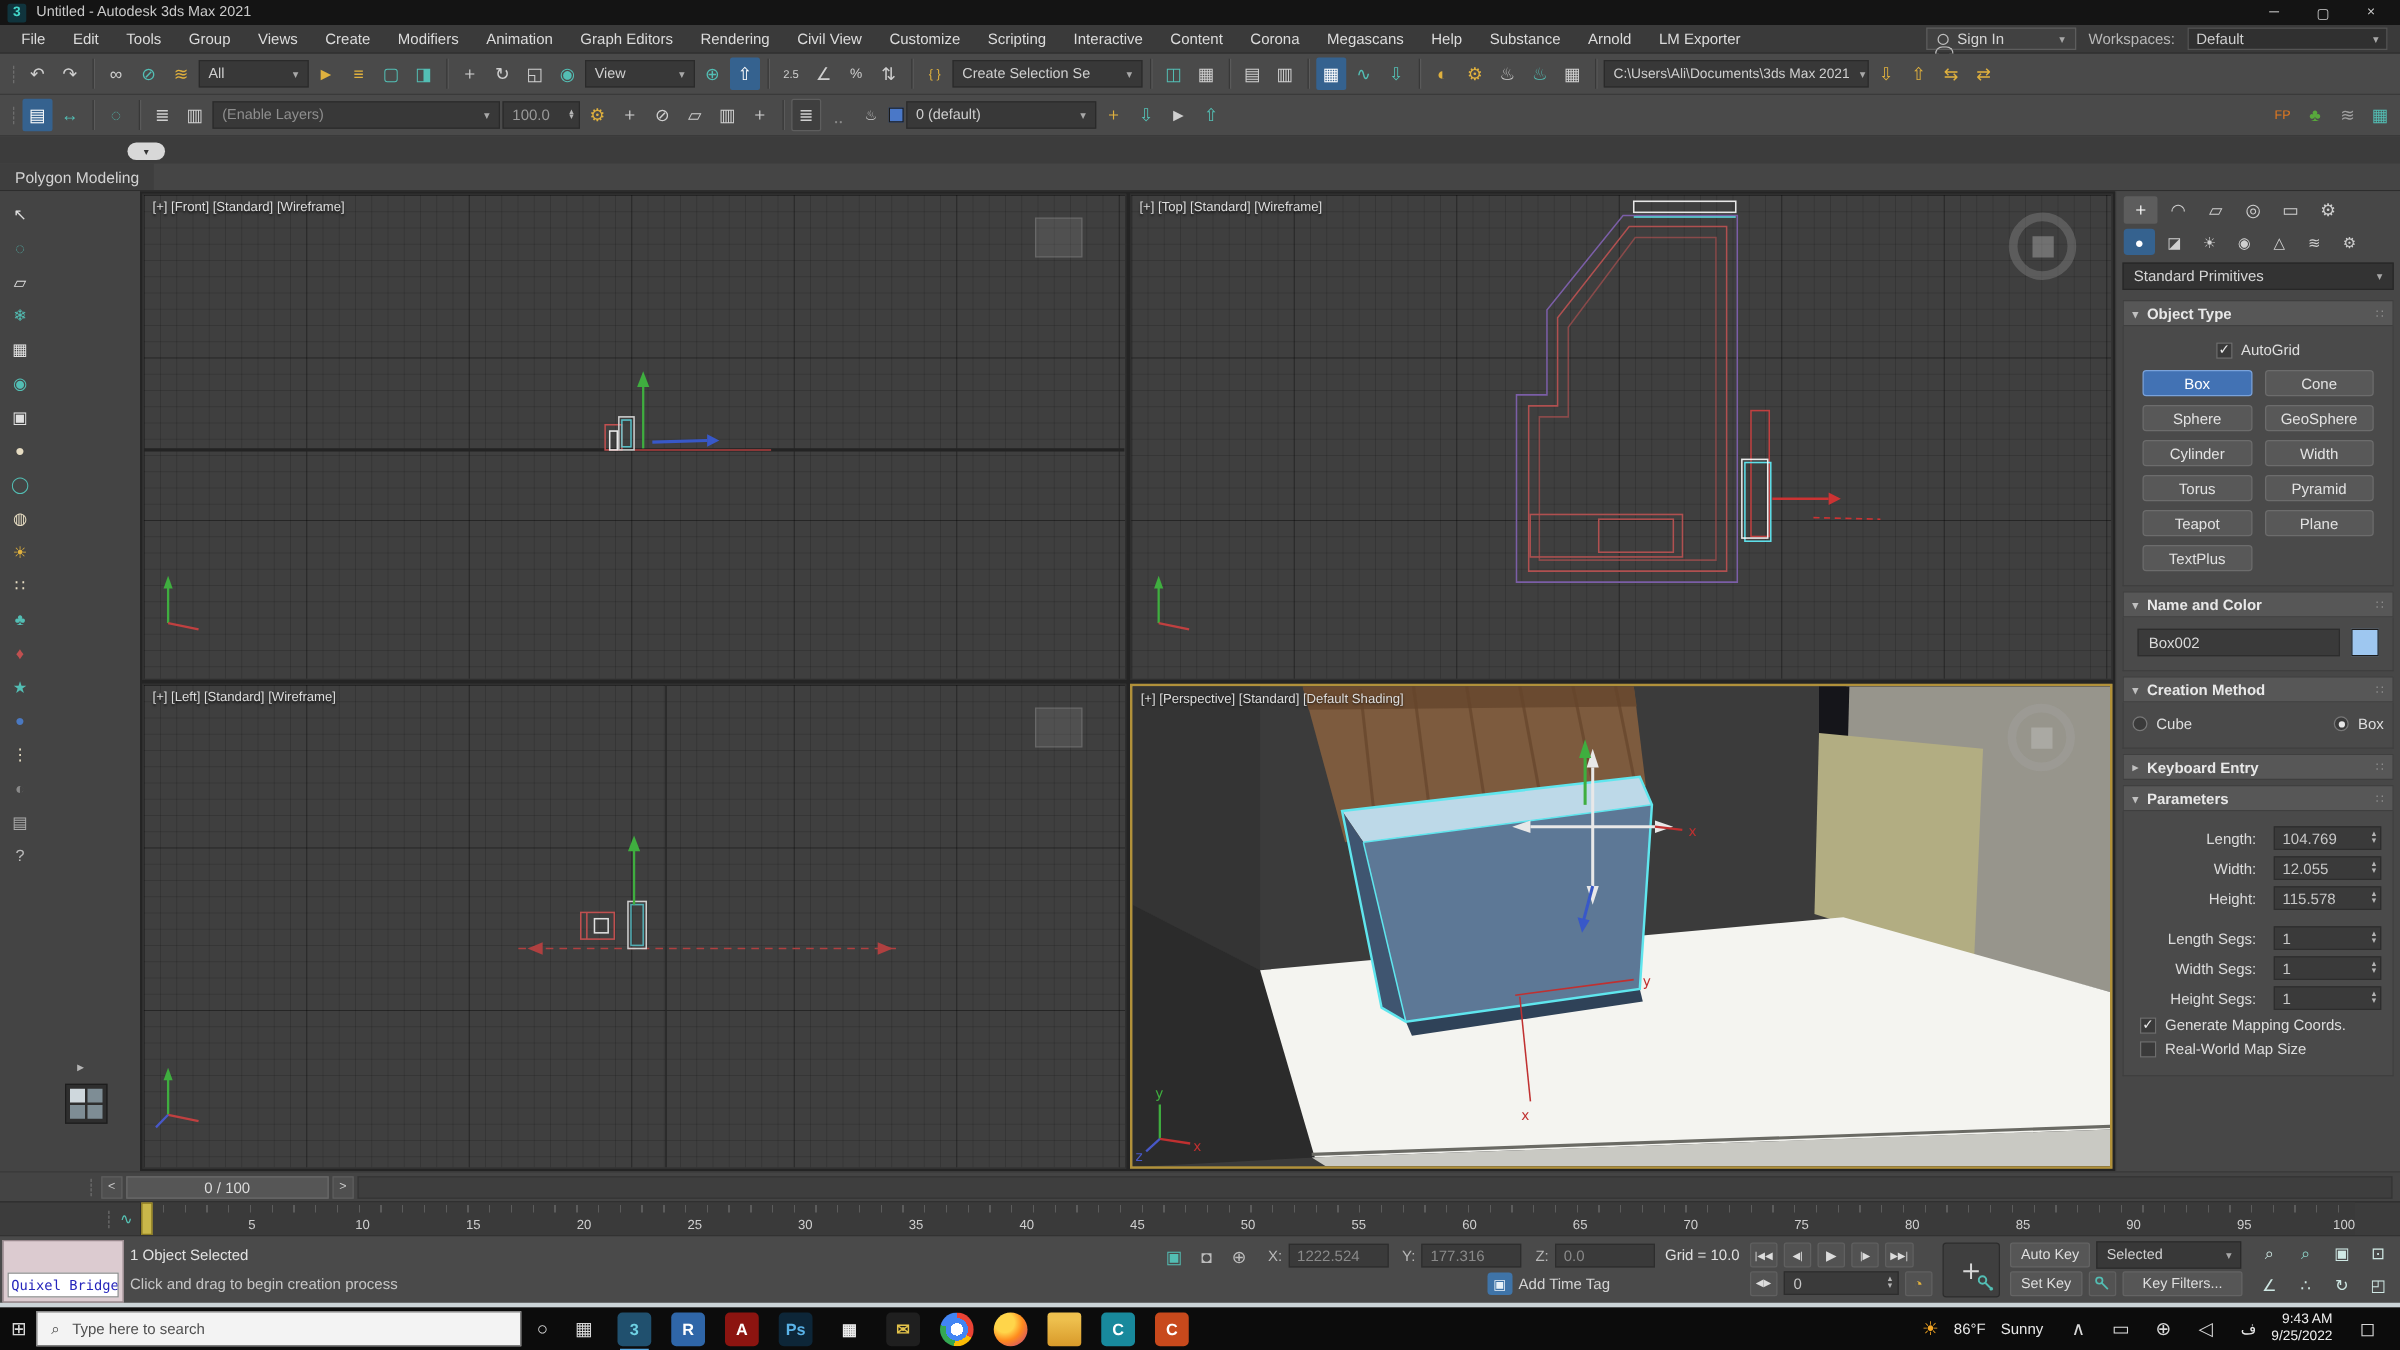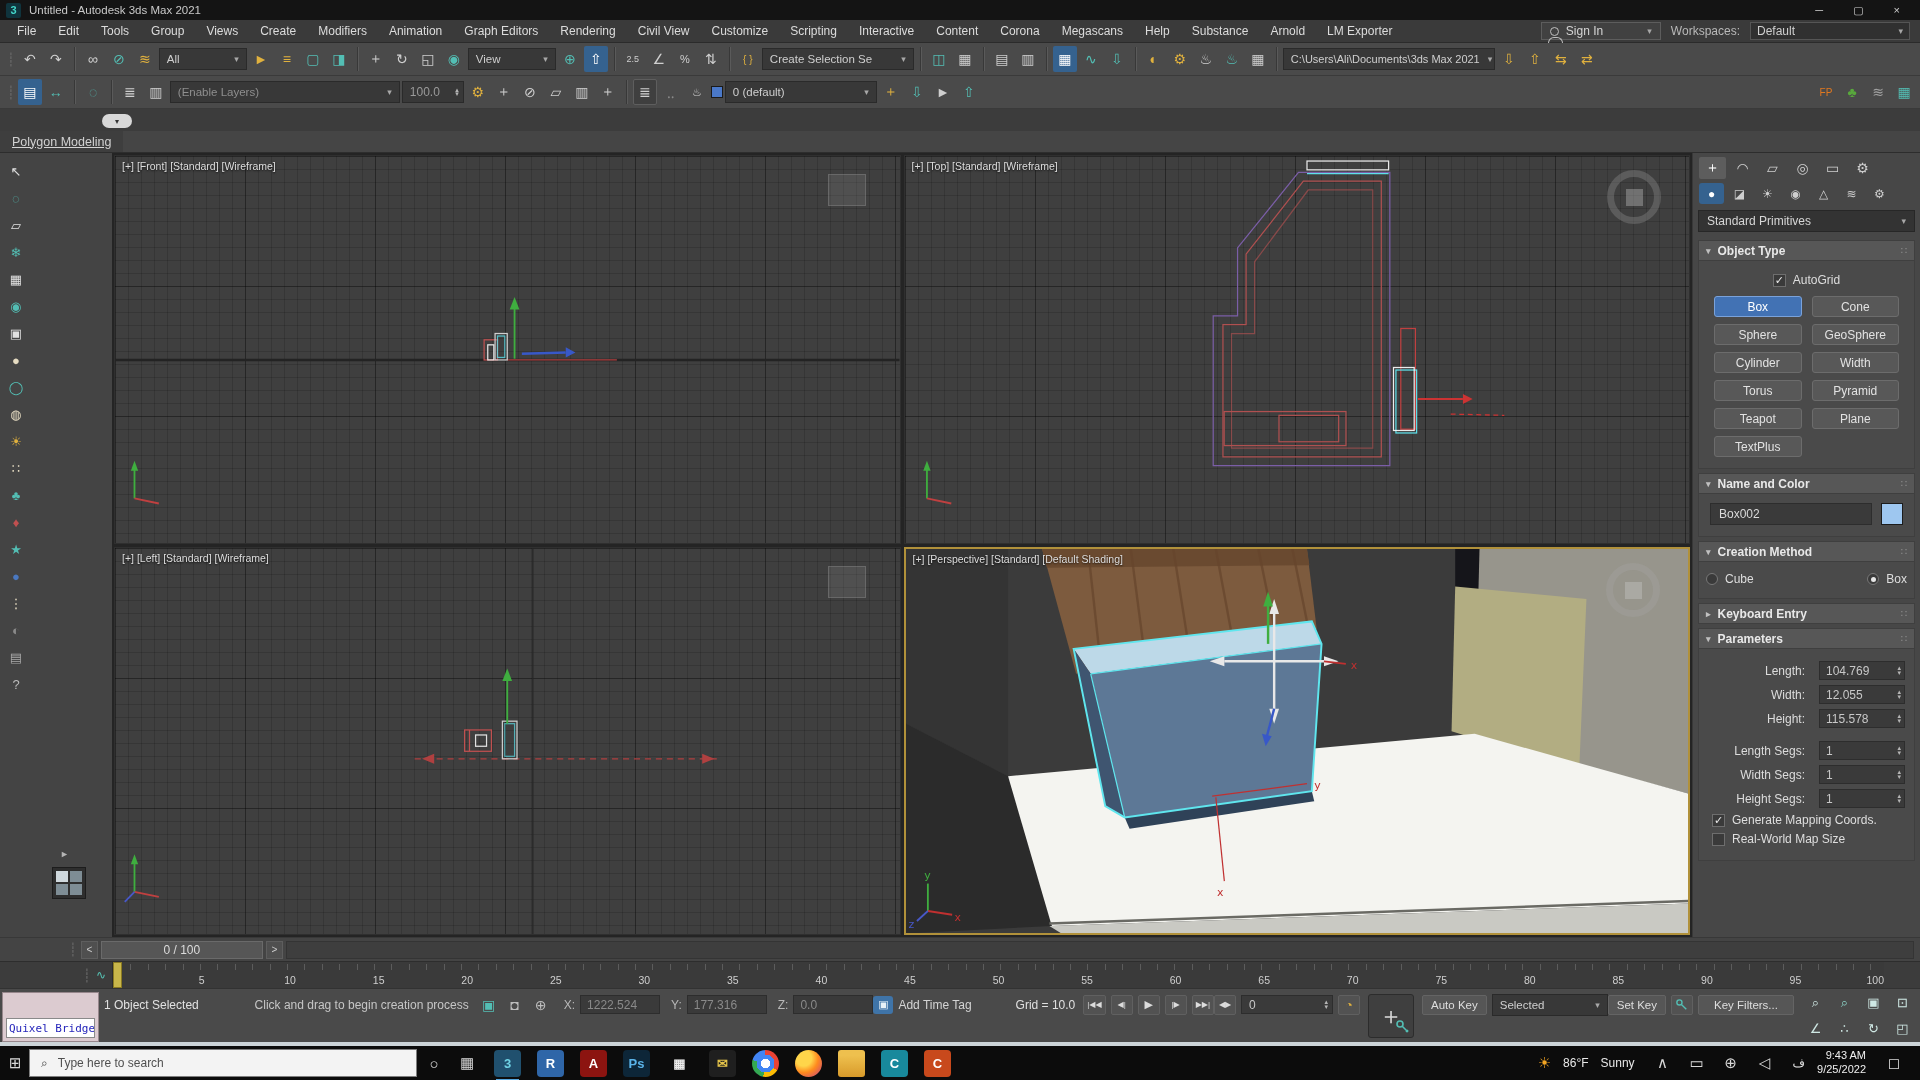--- a/index.html
+++ b/index.html
@@ -37,21 +37,21 @@
   .tb-field{height:22px;background:#383838;border:1px solid #2a2a2a;display:flex;align-items:center;padding:0 4px 0 7px;gap:4px;color:#9a9a9a;}
   .spin{display:flex;flex-direction:column;line-height:.62;font-size:7px;color:#b5b5b5;margin-left:auto;}
   .swatch-mini{width:12px;height:12px;background:#4a78c8;border:1px solid #1a1a1a;}
   .flexsp{flex:1;}
 
   
   .ribbon-tabs{height:22px;background:#3c3c3c;display:flex;align-items:flex-end;padding-left:88px;gap:2px;}
   .rtab{padding:2px 30px;font-size:12.5px;color:#9e9e9e;white-space:nowrap;}
   .rtab.act{background:#4f4f4f;color:#ececec;border:1px solid #5d5d5d;border-bottom:none;}
   .rib-collapse{width:30px;height:14px;background:#d8d8d8;border-radius:7px;margin:0 0 3px 14px;display:flex;align-items:center;justify-content:center;color:#333;font-size:8px;}
-  .ribbon-panel{height:22px;background:#454545;border-bottom:1px solid #2d2d2d;display:flex;align-items:stretch;text-decoration:underline;}
+  .ribbon-panel{height:22px;background:#454545;border-bottom:1px solid #2d2d2d;display:flex;align-items:stretch;}
   .rpanel-label{padding:0 12px;background:#3e3e3e;display:flex;align-items:center;color:#d2d2d2;font-size:12.5px;}
 
   
   .workspace{flex:1;display:flex;min-height:0;background:#444;}
   .left-strip{width:112px;position:relative;flex:none;}
   .ls-icons{position:absolute;top:6px;left:3px;display:flex;flex-direction:column;gap:2px;}
   .lsbtn{width:26px;height:25px;display:flex;align-items:center;justify-content:center;font-size:13px;}
   .vp-expand{position:absolute;bottom:78px;left:60px;color:#b5b5b5;font-size:9px;}
   .layout-widget{position:absolute;bottom:38px;left:52px;width:34px;height:32px;background:#2e2e2e;border:1px solid #1d1d1d;display:grid;grid-template:1fr 1fr/1fr 1fr;gap:2px;padding:3px;}
   .layout-widget div{background:#7e8d95;}
@@ -115,21 +115,21 @@
   .ruler-track{position:relative;flex:1;margin-right:36px;background:#3a3a3a;border-left:1px solid #2c2c2c;}
   .ruler-ticks{position:absolute;top:2px;left:0;right:0;height:6px;
     background:repeating-linear-gradient(90deg,#5c5c5c 0 1px,transparent 1px 17.4px);}
   .tick-label{position:absolute;bottom:2px;transform:translateX(-50%);font-size:10.5px;color:#cfcfcf;}
   .tick-label.first{transform:none;}
   .tick-label.last{transform:translateX(-100%);}
   .frame-marker{position:absolute;top:0;bottom:0;left:0;width:9px;background:#c9b74a;border:1px solid #8a7a22;z-index:1;}
 
   
   .status{height:54px;background:#4a4a4a;border-top:1px solid #323232;display:flex;align-items:stretch;padding:2px 4px 2px 104px;gap:8px;position:relative;}
-  .st-col{display:flex;flex-direction:row;justify-content:space-between;padding:2px 0;}
+  .st-col{display:flex;flex-direction:column;justify-content:space-between;padding:2px 0;}
   .st-line{display:flex;align-items:center;gap:5px;height:23px;}
   .st-left{flex:1;min-width:0;}
   .st-left .st-line{color:#e2e2e2;}
   .st-left .prompt{color:#c6c6c6;}
   .xyz-label{color:#b8b8b8;margin-left:6px;}
   .xyz-field{width:80px;height:19px;background:#3a3a3a;border:1px solid #2d2d2d;color:#8a8a8a;display:flex;align-items:center;padding:0 6px;}
   .tag-ico{width:20px;height:18px;background:#3f74a8;border-radius:3px;color:#e8f2f8;display:flex;align-items:center;justify-content:center;font-size:11px;}
   .grid-label{color:#e0e0e0;white-space:nowrap;}
   .pbtn{min-width:22px;height:20px;display:flex;align-items:center;justify-content:center;background:#525252;border:1px solid #606060;border-radius:2px;color:#dcdcdc;font-size:8px;padding:0 3px;}
   .frame-field{width:92px;height:19px;background:#3a3a3a;border:1px solid #2d2d2d;display:flex;align-items:center;padding:0 4px 0 7px;color:#c8c8c8;}

